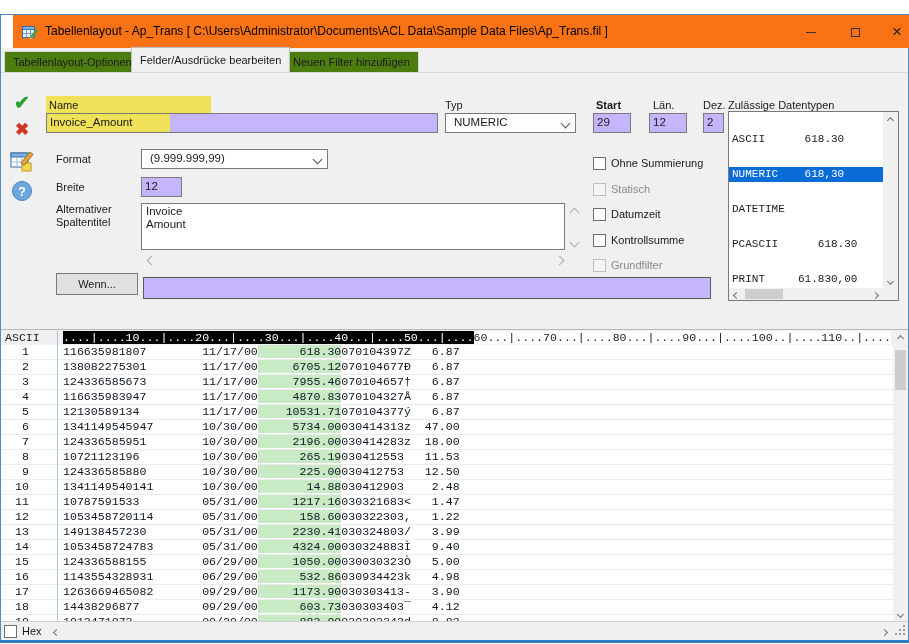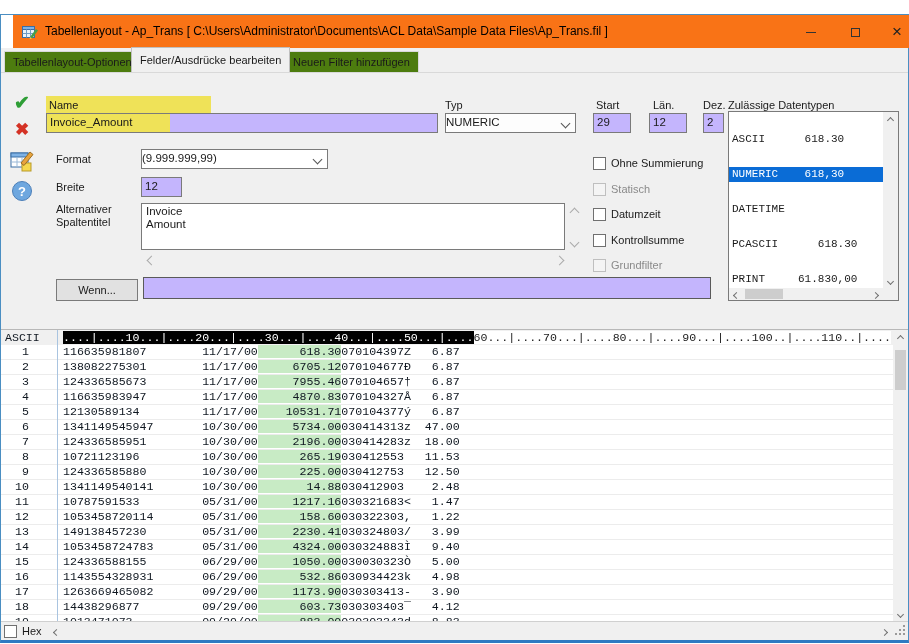--- a/index.html
+++ b/index.html
@@ -22,21 +22,21 @@
   .tabstrip { position:absolute; left:0; top:33px; width:100%; height:25px; background:#f0f0f0; border-bottom:1px solid #d9d9d9; }
   .tab { position:absolute; bottom:0; height:21px; line-height:20px; padding:0 8px; background:#4d7c0f;
          border:1px solid #d9d9d9; border-bottom:none; white-space:nowrap; }
   .tab.active { height:25px; line-height:24px; background:#f0f0f0; border-color:#c0c0c0; z-index:2; }
   .tab1 { left:3px; } .tab2 { left:130px; } .tab3 { left:283px; }
 
   
   .form-panel { position:absolute; left:0; top:58px; width:100%; height:256px; background:#f0f0f0; }
   .lbl { position:absolute; white-space:pre-line; color:#1a1a1a; }
   .ibox { position:absolute; background:#c4b5fd; border:1px solid #7a7a7a; padding:2px 3px; font-size:11.5px; overflow:hidden; white-space:nowrap; }
-  .combo { position:absolute; background:#fdfdfd; border:1px solid #7a7a7a; padding:2px 18px 2px 0; font-size:11.5px; white-space:nowrap; overflow:hidden; }
+  .combo { position:absolute; background:#fdfdfd; border:1px solid #7a7a7a; padding:2px 18px 2px 8px; font-size:11.5px; white-space:nowrap; overflow:hidden; }
   .combo .chev { position:absolute; right:6px; top:6px; }
   .btn { position:absolute; background:#e1e1e1; border:1px solid #7a7a7a; text-align:center; }
 
   .chev { display:inline-block; width:7px; height:7px; border:solid #555; border-width:0 0 1.5px 1.5px; }
   .chev.up { transform:rotate(135deg); } .chev.down { transform:rotate(-45deg); }
   .chev.left { transform:rotate(45deg); } .chev.right { transform:rotate(-135deg); }
   .chev.dim { border-color:#ababab; }
 
   
   .tool { position:absolute; left:8px; width:26px; height:24px; text-align:center; }
@@ -145,21 +145,21 @@
       <div class="ibox name-input" style="left:45px; top:40px; width:392px; height:20px;">
         <span class="hl-in"></span>
         <span class="valtext">Invoice_Amount</span>
       </div>
 
       <span class="lbl" style="left:444px; top:26px;">Typ</span>
       <div class="combo" style="left:444px; top:40px; width:131px; height:20px;">
         <span>NUMERIC</span><span class="chev down"></span>
       </div>
 
-      <span class="lbl" style="left:595px; top:26px;">Start</span>
+      <span class="lbl" style="left:595px; top:26px;font-weight:bold;">Start</span>
       <span class="lbl" style="left:652px; top:26px;">Län.</span>
       <span class="lbl" style="left:702px; top:26px;">Dez.</span>
       <div class="ibox" style="left:592px; top:40px; width:38px; height:20px;">29</div>
       <div class="ibox" style="left:648px; top:40px; width:38px; height:20px;">12</div>
       <div class="ibox" style="left:702px; top:40px; width:21px; height:20px;">2</div>
 
       <div id="cbgroup">
           <div class="cb-row" style="top: 84px;"><span class="cb-box"></span><span class="cb-lab">Ohne Summierung</span></div>
           <div class="cb-row disabled" style="top: 109.5px;"><span class="cb-box"></span><span class="cb-lab">Statisch</span></div>
           <div class="cb-row" style="top: 135px;"><span class="cb-box"></span><span class="cb-lab">Datumzeit</span></div>
@@ -176,21 +176,21 @@
 
       <span class="lbl" style="left:55px; top:130px; line-height:13px;">Alternativer
 Spaltentitel</span>
       <div class="tarea" style="left:140px; top:130px; width:424px; height:47px;">Invoice
 Amount</div>
       <span class="chev up dim" style="position:absolute; left:570px; top:136px;"></span>
       <span class="chev down dim" style="position:absolute; left:570px; top:166px;"></span>
       <span class="chev left dim" style="position:absolute; left:147px; top:184px;"></span>
       <span class="chev right dim" style="position:absolute; left:555px; top:184px;"></span>
 
-      <div class="btn" style="left:55px; top:206px; width:82px; height:22px; line-height:21px;">Wenn...</div>
+      <div class="btn" style="left:55px; top:200px; width:82px; height:22px; line-height:21px;">Wenn...</div>
       <div class="ibox" style="left:142px; top:204px; width:568px; height:22px; border-color:#5a5a5a;"></div>
 
       <span class="lbl" style="left:727px; top:26px;">Zulässige Datentypen</span>
       <div class="listbox">
         <div class="list-items" id="dtlist">
             <div class="list-item">ASCII      618.30</div>
             <div class="list-item selected">NUMERIC    618,30</div>
             <div class="list-item">DATETIME</div>
             <div class="list-item">PCASCII      618.30</div>
             <div class="list-item">PRINT     61.830,00</div>

